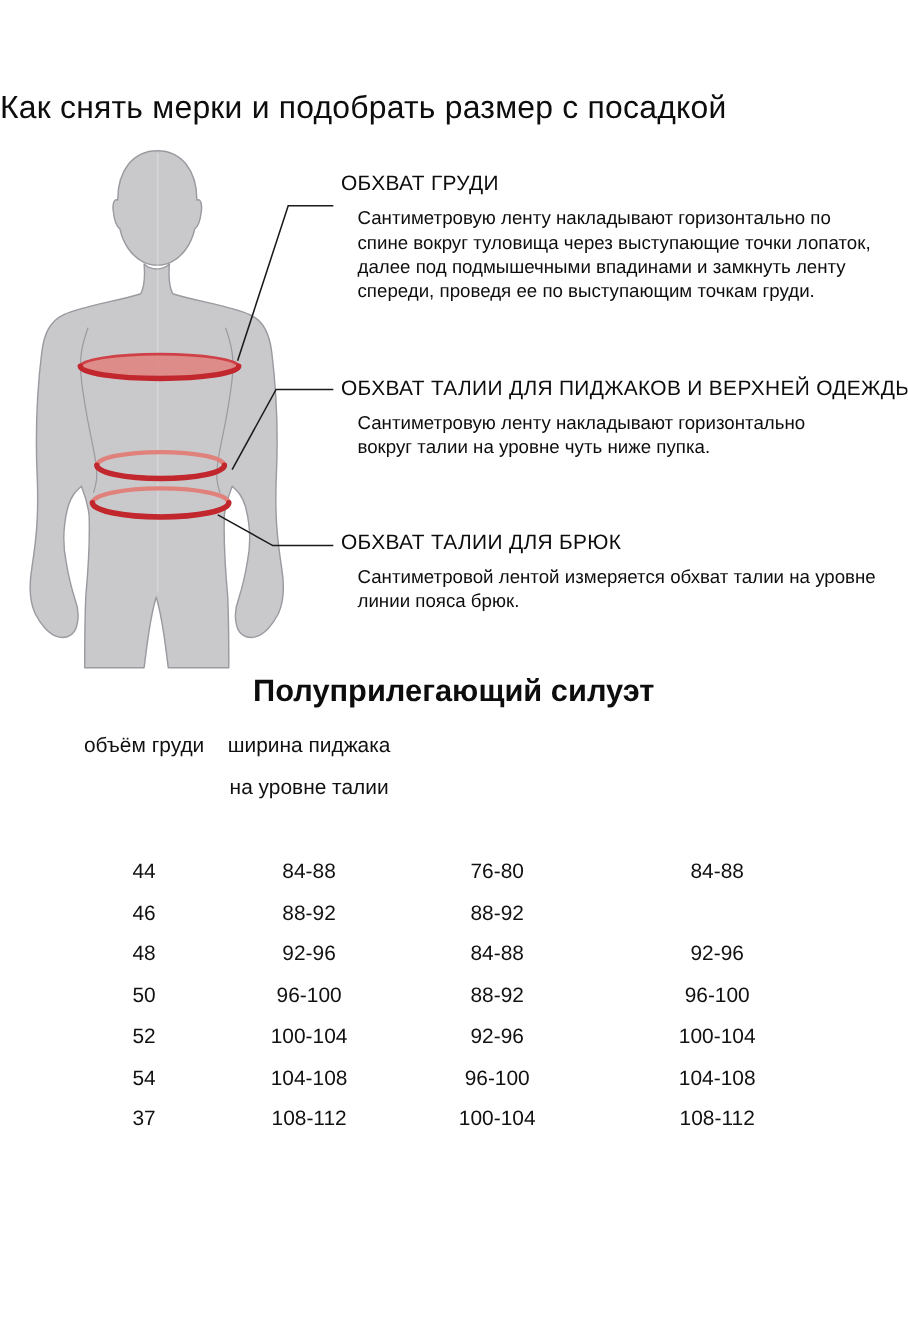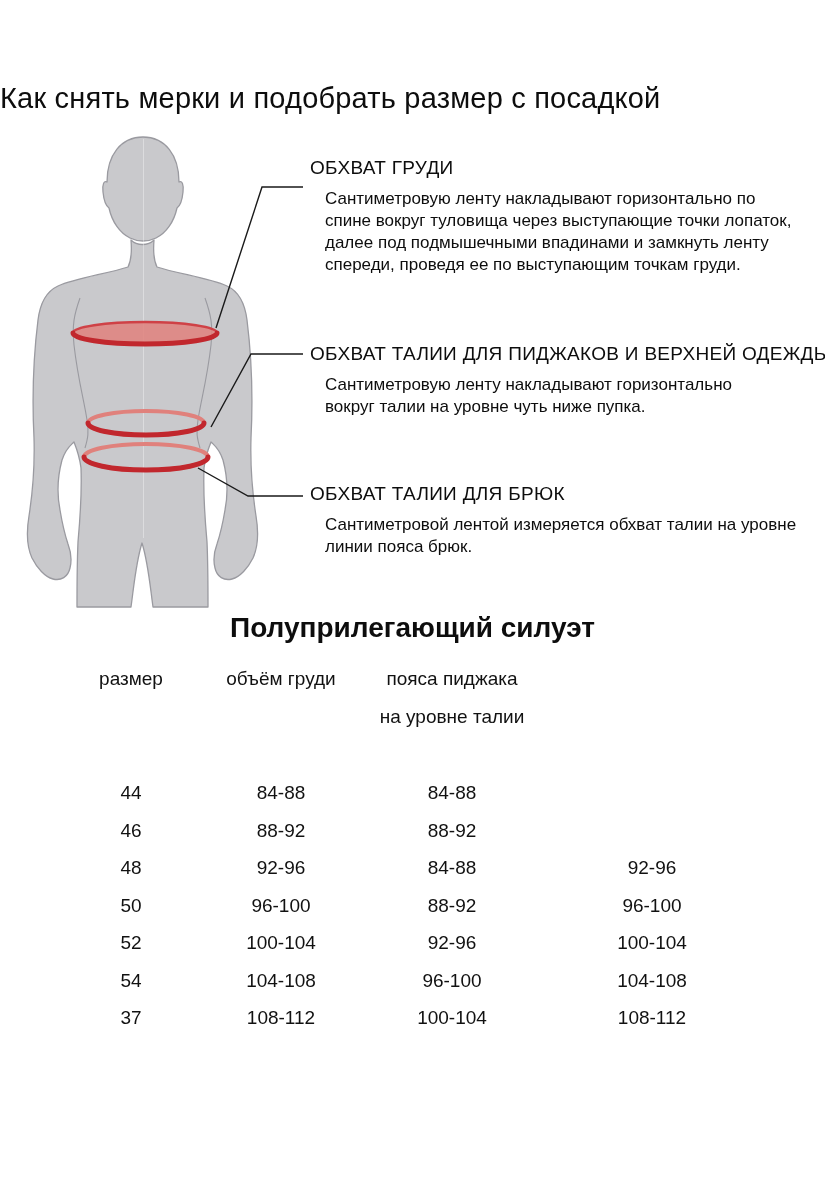--- a/index.html
+++ b/index.html
@@ -173,36 +173,33 @@
   <h2>ОБХВАТ ТАЛИИ ДЛЯ БРЮК</h2>
   <p>Сантиметровой лентой измеряется обхват талии на уровне
 линии пояса брюк.</p>
 </div>
 
 <h3 class="table-title">Полуприлегающий силуэт</h3>
 
 <div class="size-table">
   <div class="thead">
     <div class="th">
-      <div class="l1">размер</div>
-      <div class="l2"></div>
-    </div>
-    <div class="th">
       <div class="l1">объём груди</div>
       <div class="l2"></div>
     </div>
     <div class="th">
-      <div class="l1">пояса пиджака</div>
+      <div class="l1">ширина пиджака</div>
       <div class="l2">на уровне талии</div>
     </div>
   </div>
   <div class="tbody">
       <div class="tr">
         <div class="td">44</div>
         <div class="td">84-88</div>
+        <div class="td">76-80</div>
         <div class="td">84-88</div>
       </div>
       <div class="tr">
         <div class="td">46</div>
         <div class="td">88-92</div>
         <div class="td">88-92</div>
       </div>
       <div class="tr">
         <div class="td">48</div>
         <div class="td">92-96</div>

